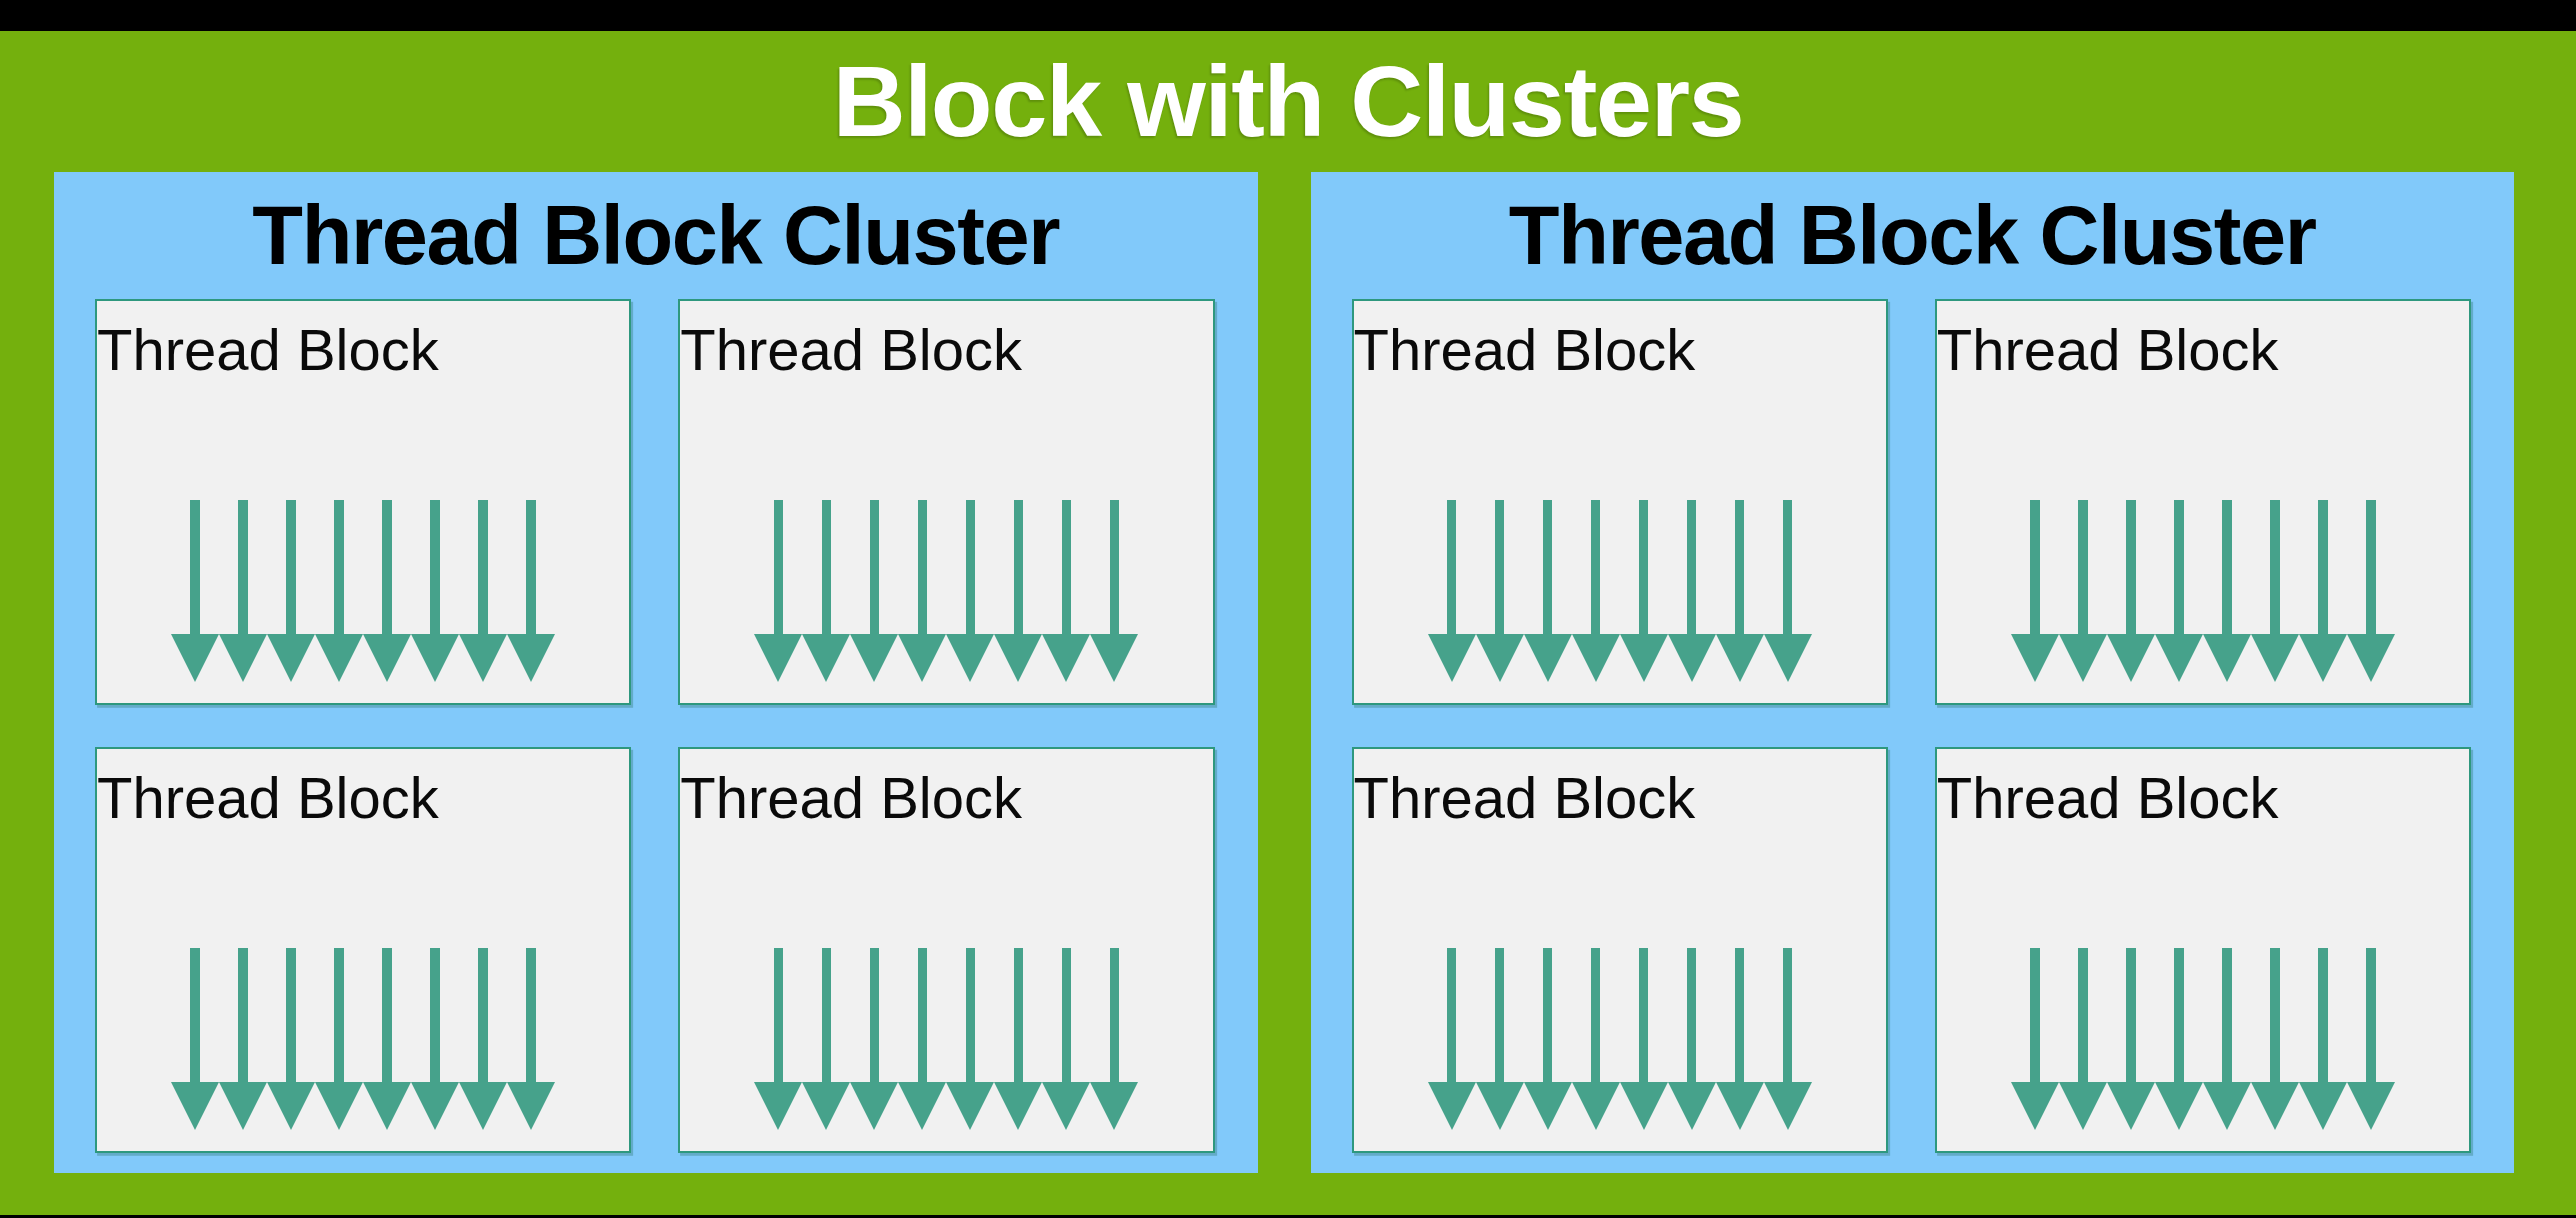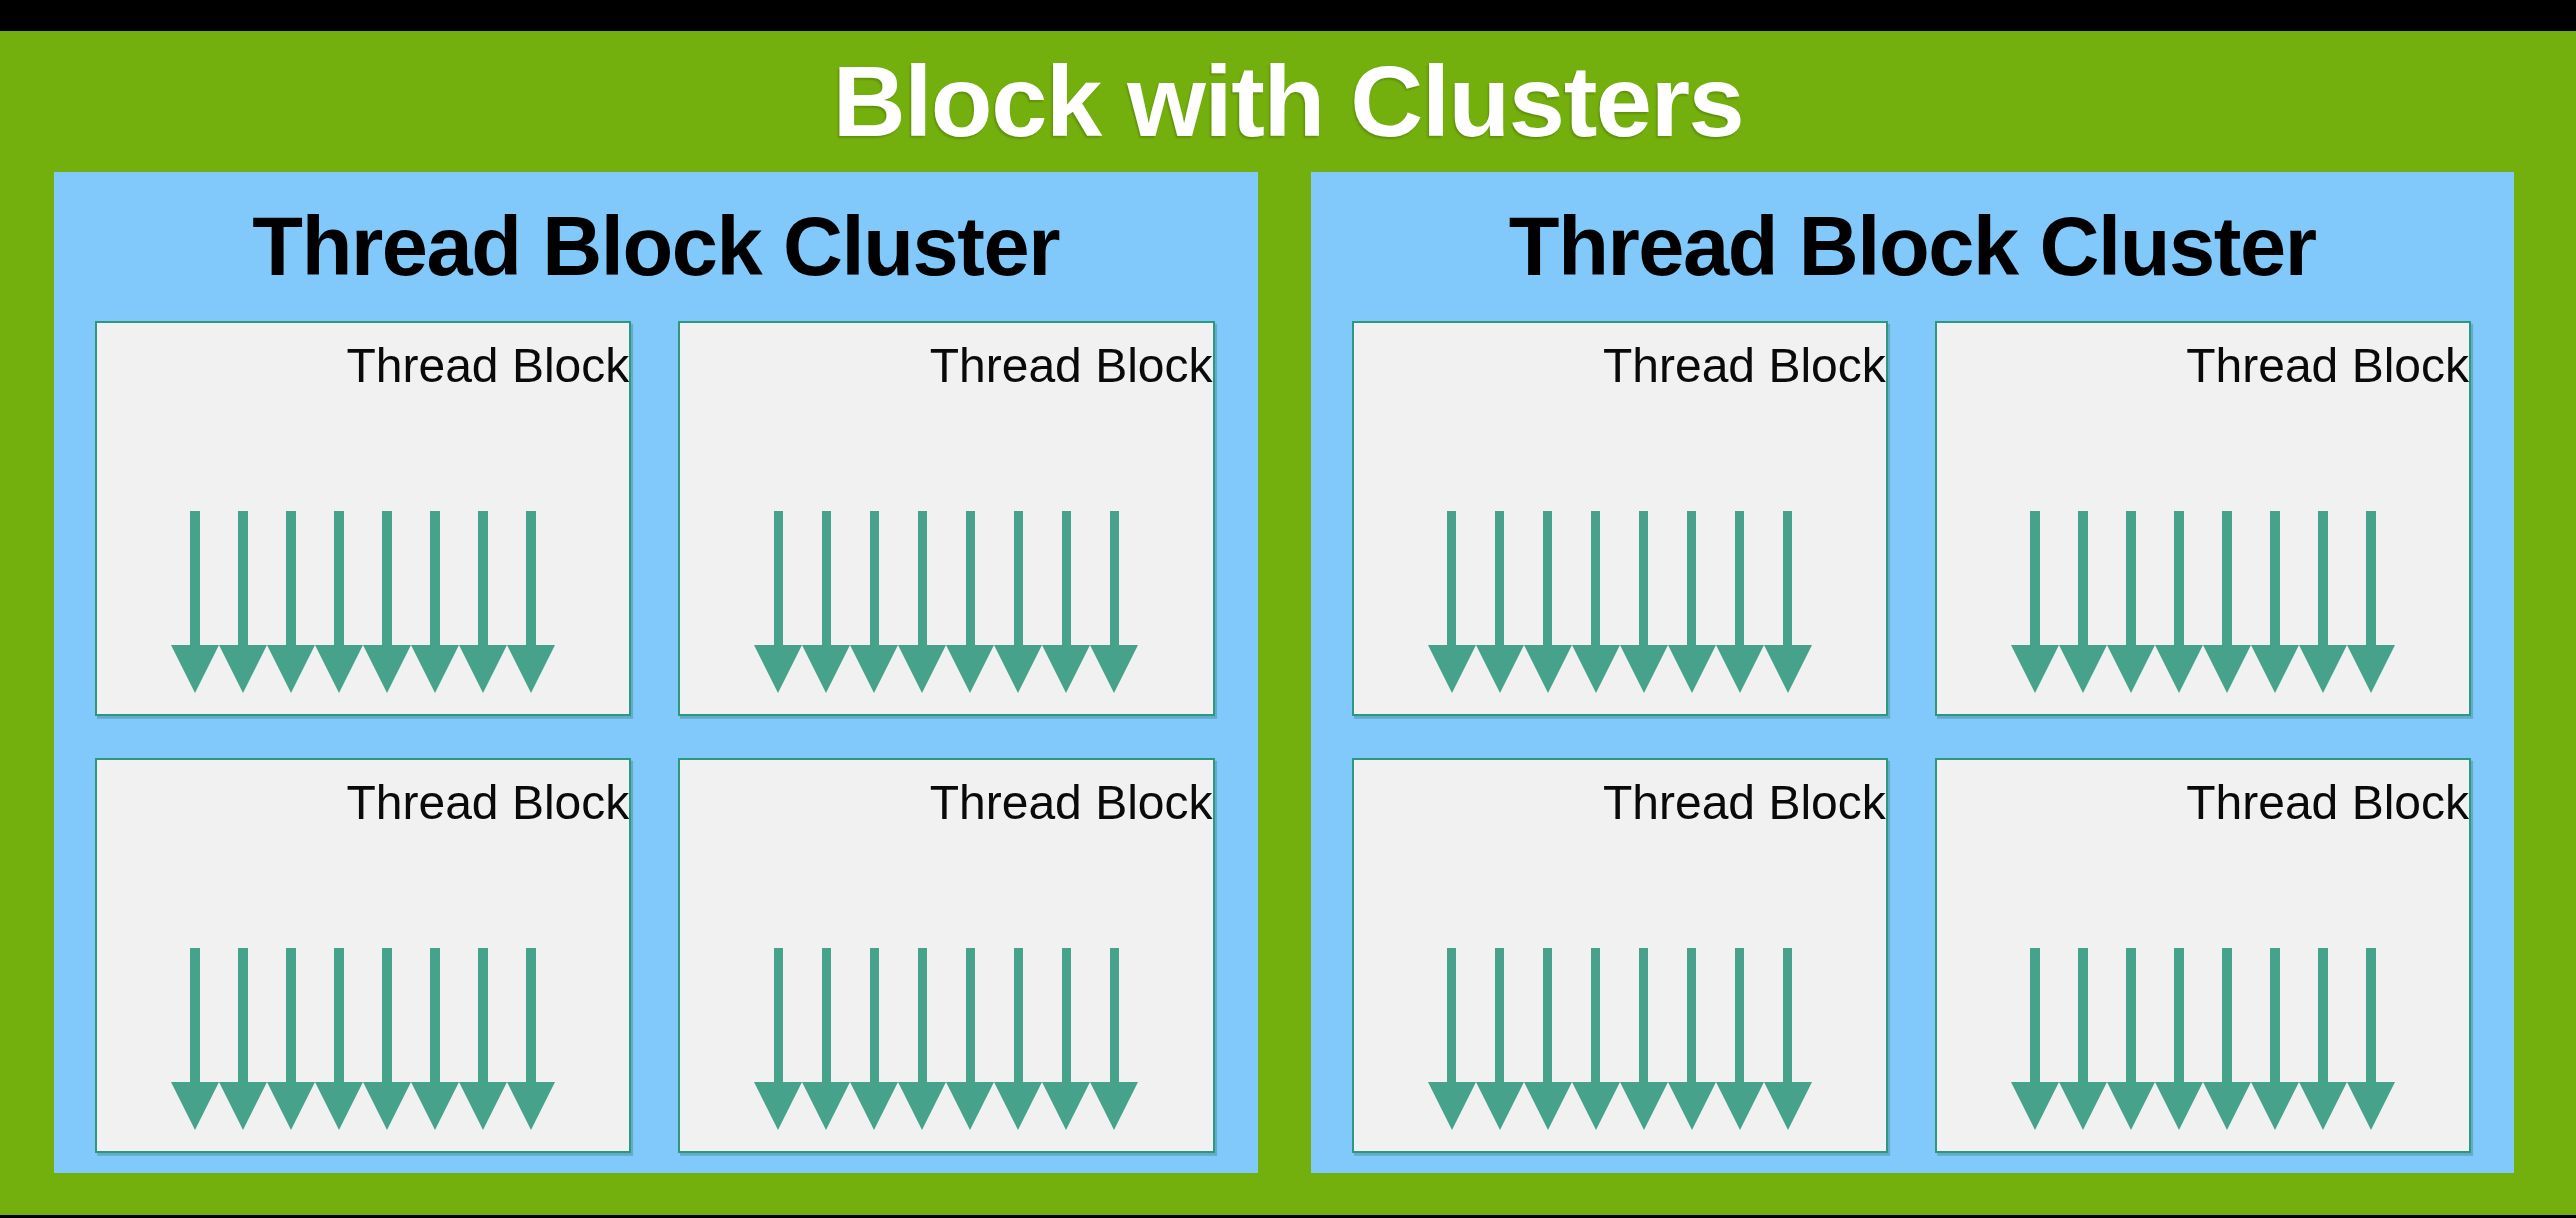--- a/index.html
+++ b/index.html
@@ -47,21 +47,21 @@
     gap: 53px;
   }
   .cluster {
     flex: 1;
     background: var(--cluster_blue, #81C9FA);
     display: flex;
     flex-direction: column;
     min-width: 0;
   }
   .cluster-title {
-    margin: 11px;
+    margin: 0;
     height: 127px;
     display: flex;
     align-items: center;
     justify-content: center;
     font-size: 83px;
     font-weight: bold;
     color: var(--heading_text, #000);
     letter-spacing: -1.4px;
   }
   .blocks {
@@ -74,22 +74,22 @@
   }
   .block {
     position: relative;
     background: var(--block_fill, #F1F1F1);
     border: 2.8px solid var(--block_border_teal, #2E987E);
     box-shadow: 2.1px 2.8px 0 rgba(31, 104, 86, 0.30);
     overflow: hidden;
   }
   .block-label {
     padding-top: 17px;
-    text-align: right;
-    font-size: 48px;
+    text-align: left;
+    font-size: 58px;
     font-weight: normal;
     color: #0a0a0a;
     line-height: 1.1;
     white-space: nowrap;
   }
   .arrows {
     position: absolute;
     left: 0;
     right: 0;
     bottom: 20.6px;

